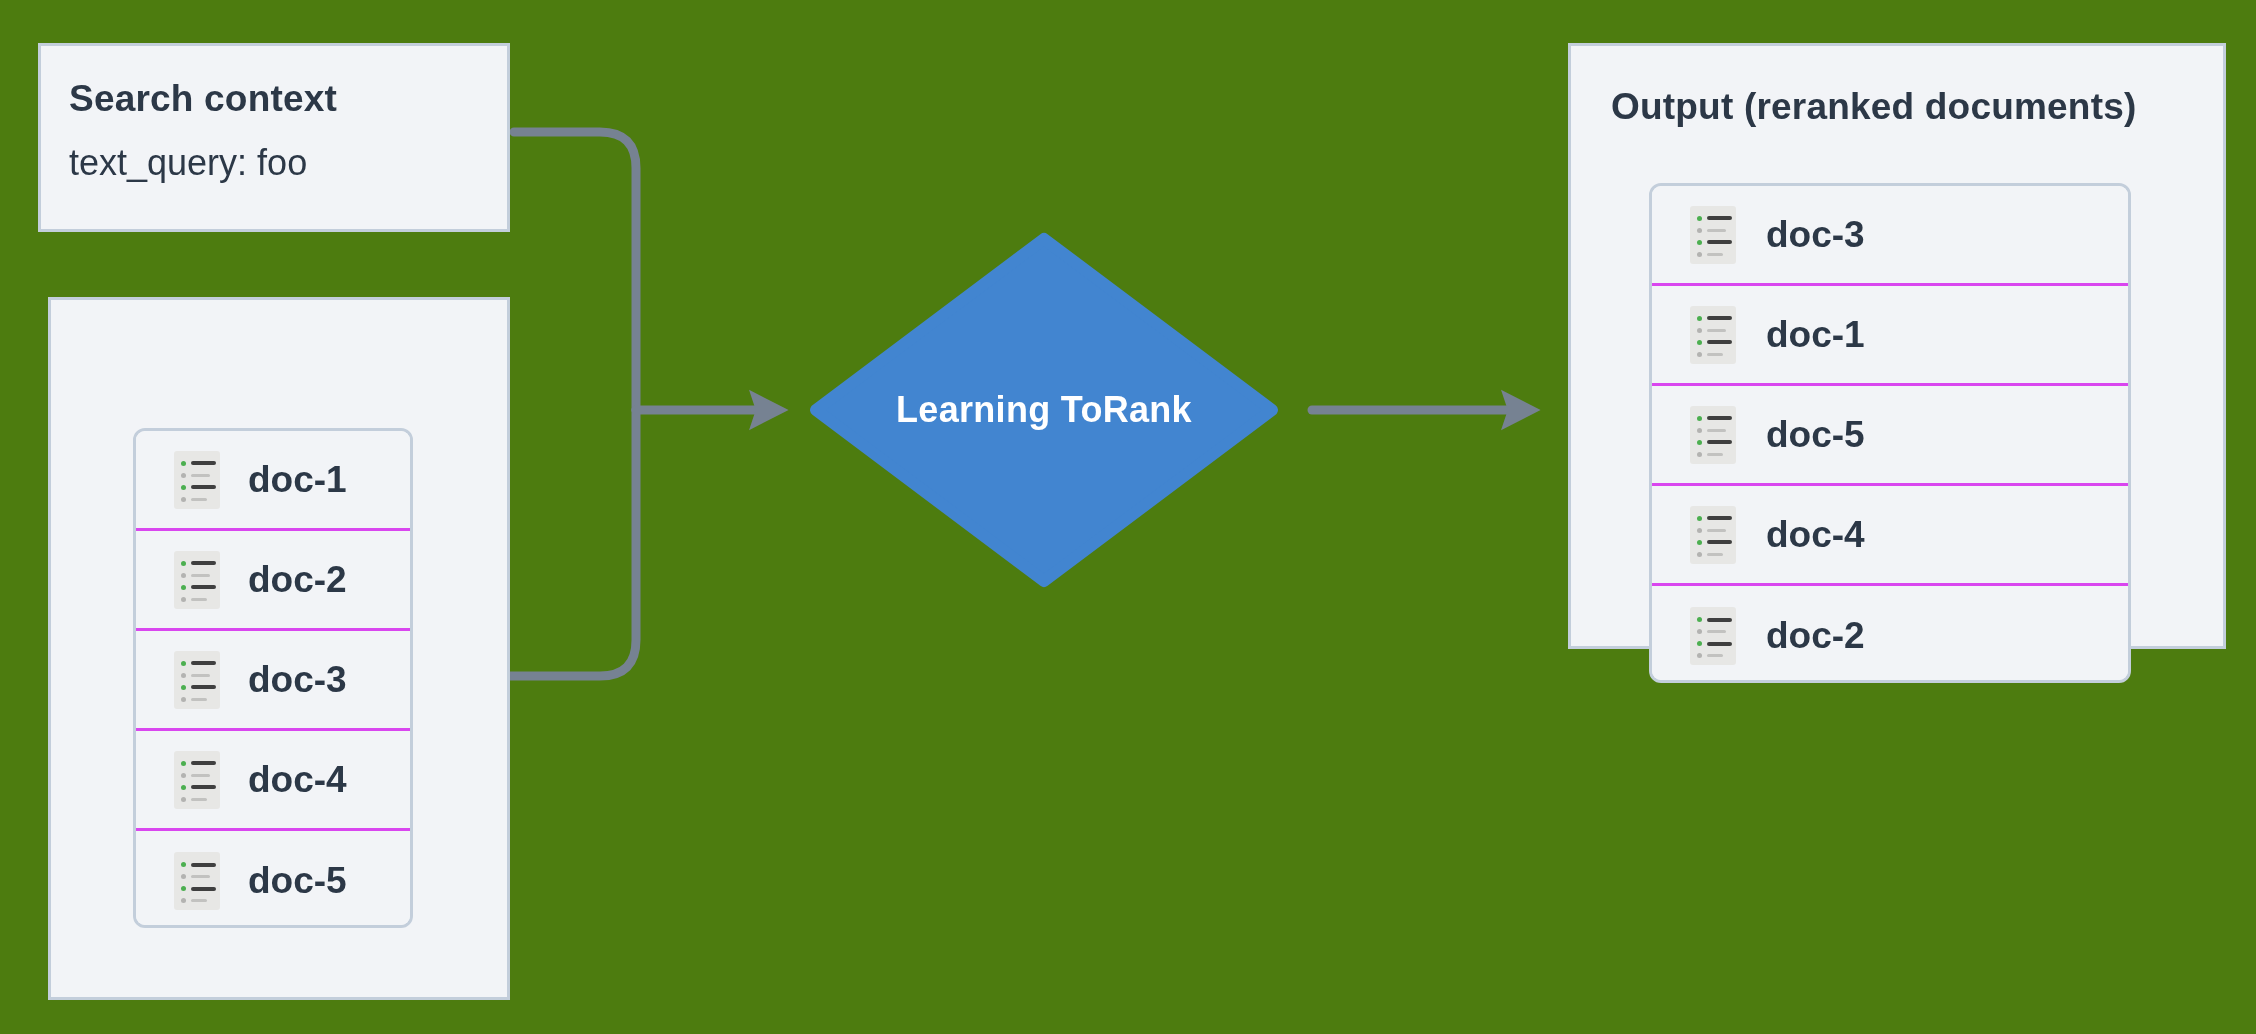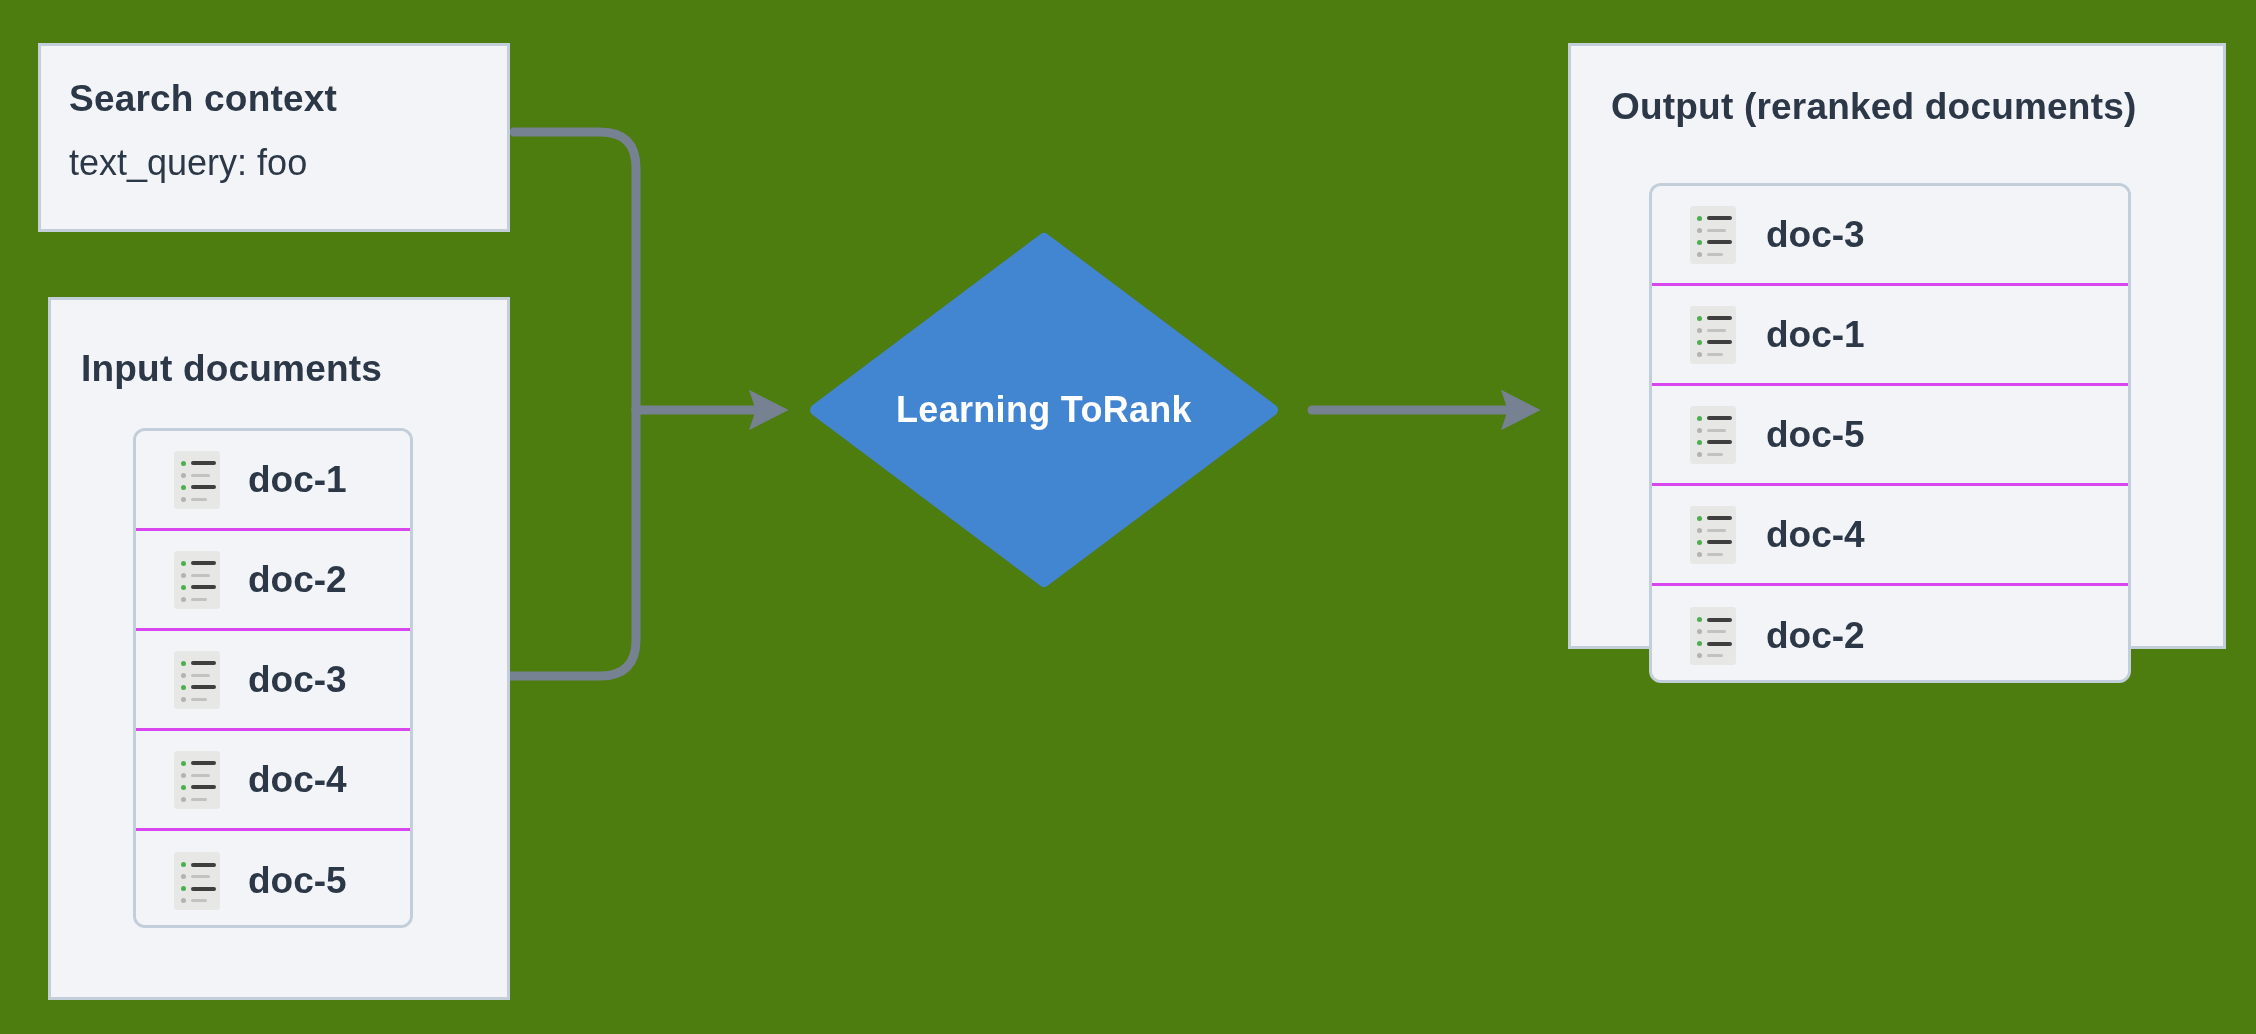--- a/index.html
+++ b/index.html
@@ -176,21 +176,20 @@
 
     <path d="M 1312 410 L 1528 410" fill="none" stroke="#768292" stroke-width="9" stroke-linecap="round" marker-end="url(#arrowHead)"></path>
   </svg>
 
   <div class="panel" id="search-context-panel">
     <div class="panel-title" id="search-context-title">Search context</div>
     <div class="panel-sub" id="search-context-query">text_query: foo</div>
   </div>
 
   <div class="panel" id="input-documents-panel">
-    <div class="panel-title" id="input-documents-title">Input documents</div>
 
     <div class="doc-list" id="input-doc-list">
         <div class="doc-row">
           <div class="doc-icon">
             <div class="li r1">
               <span class="dot"></span>
               <span class="bar"></span>
             </div>
             <div class="li r2">
               <span class="dot"></span>

